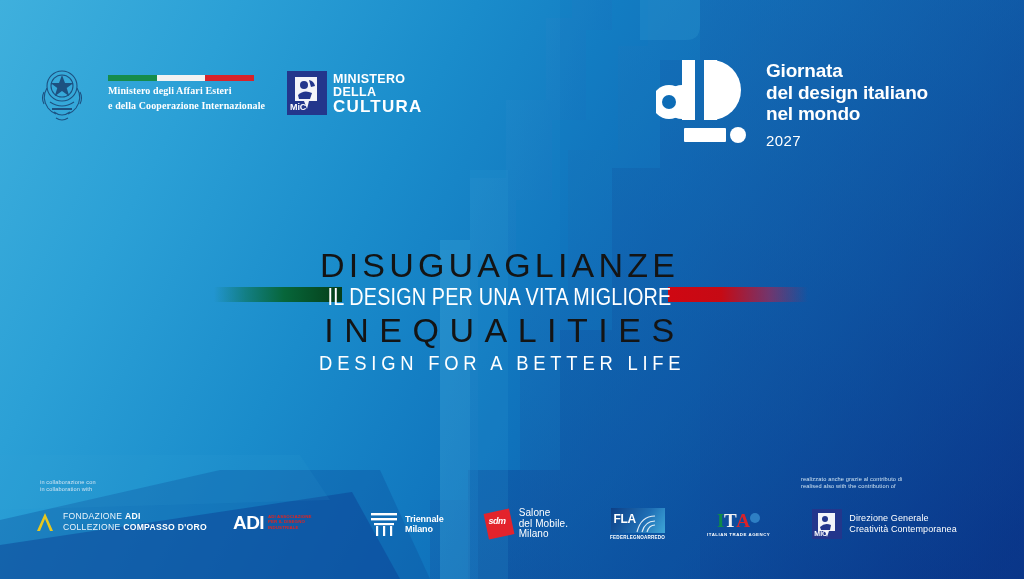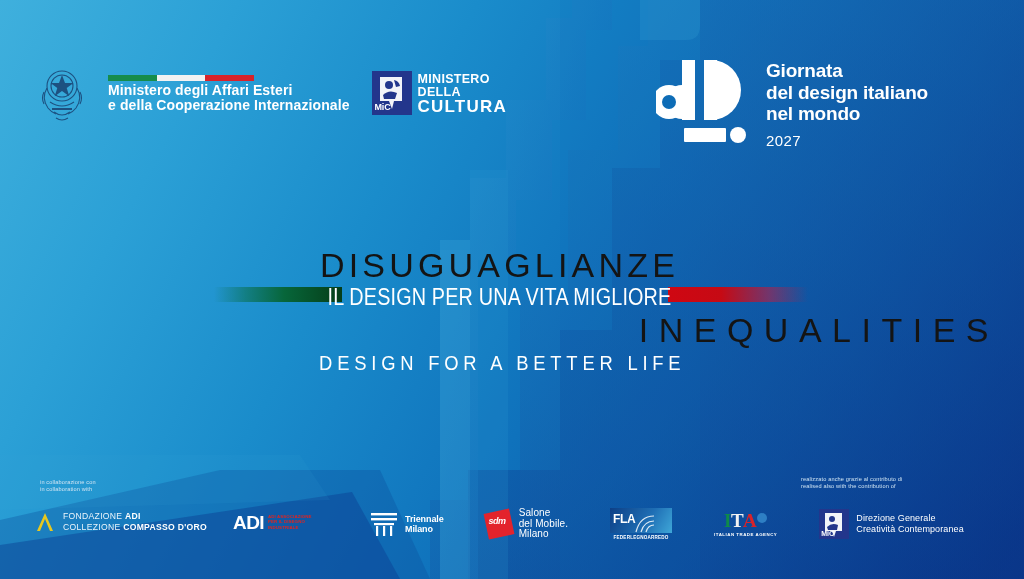--- a/index.html
+++ b/index.html
@@ -19,21 +19,21 @@
 
   
   #gov-logos{position:absolute;left:38px;top:62px;display:flex;align-items:center;gap:22px;}
   #emblem{width:48px;height:62px;position:relative;opacity:.92;}
   #mae-block{display:flex;flex-direction:column;gap:4px;}
   #tricolor{display:flex;width:146px;height:6px;}
   #tricolor i{flex:1;display:block;}
   #tricolor i.g{background:#168c4b;}
   #tricolor i.w{background:#f2f2f2;}
   #tricolor i.r{background:#d8232a;}
-  .mae-line{color:#fff;font-size:14px;line-height:11px;letter-spacing:.1px;white-space:nowrap;font-weight:600;}
+  .mae-line{color:#fff;font-size:10px;line-height:11px;letter-spacing:.1px;white-space:nowrap;font-weight:600;font-family:Liberation Serif, serif;}
   #mic-logo{display:flex;align-items:flex-end;gap:6px;}
   #mic-mark{width:40px;height:44px;background:#23368c;position:relative;}
   #mic-words{display:flex;flex-direction:column;line-height:1;font-weight:bold;}
   .mic-w1{color:#fff;font-size:12.5px;letter-spacing:.3px;}
   .mic-w2{color:#fff;font-size:12.5px;letter-spacing:.3px;}
   .mic-w3{color:#fff;font-size:17px;letter-spacing:1.2px;}
   #mic-tag{position:absolute;left:3px;bottom:3px;color:#fff;font-size:9px;font-weight:700;letter-spacing:-.2px;}
 
   
   #ddlogo{position:absolute;left:656px;top:52px;display:flex;align-items:flex-start;gap:18px;}
@@ -47,21 +47,21 @@
   .band{position:absolute;height:15px;}
   #green-band{left:214px;top:41px;width:128px;
     background:linear-gradient(90deg,rgba(10,120,90,0) 0%,rgba(8,110,70,.55) 25%,#07663a 55%,#053d18 100%);}
   #red-band{left:668px;top:41px;width:140px;
     background:linear-gradient(90deg,#cf0712 0%,#c60a14 38%,rgba(180,30,70,.6) 72%,rgba(20,80,160,0) 100%);}
   .t-row{position:relative;text-align:center;white-space:nowrap;}
   #t-it{color:#141414;font-size:34px;letter-spacing:4.2px;line-height:38px;font-weight:400;}
   #t-it-sub{color:#ffffff;font-size:23px;letter-spacing:.2px;line-height:26px;font-weight:400;
     transform:scaleX(.86);transform-origin:center;}
   #t-en{color:#141414;font-size:34px;letter-spacing:10.5px;line-height:40px;font-weight:400;
-    padding-left:10px;text-align:right;}
+    padding-left:10px;}
   #t-en-sub{color:#ffffff;font-size:20px;letter-spacing:5.2px;line-height:26px;font-weight:400;
     padding-left:6px;transform:scaleX(.92);transform-origin:center;}
 
   
   .foot-note{position:absolute;color:#cfe4f3;font-size:5.6px;line-height:7.4px;letter-spacing:.15px;}
   #note-left{left:40px;top:479px;}
   #note-right{left:801px;top:476px;}
 
   #row-left{position:absolute;left:34px;top:511px;display:flex;align-items:center;gap:26px;}
   #row-right{position:absolute;left:370px;top:508px;display:flex;align-items:center;gap:42px;}
@@ -87,21 +87,21 @@
 
   
   #sal{display:flex;align-items:center;gap:7px;}
   #sal-mark{width:26px;height:26px;background:#e3232c;transform:rotate(-12deg);position:relative;overflow:hidden;}
   #sal-mark span{position:absolute;left:3px;top:5px;color:#fff;font-size:9px;font-weight:700;font-style:italic;transform:rotate(12deg);letter-spacing:-.5px;}
   #sal-txt{display:flex;flex-direction:column;line-height:10.5px;font-family:Liberation Sans, sans-serif;}
   .sal-l{color:#ffffff;font-size:10px;letter-spacing:.1px;}
 
   
   #fla{display:flex;flex-direction:column;align-items:center;gap:2px;}
-  #fla-box{width:62px;height:25px;position:relative;overflow:hidden;
+  #fla-box{width:54px;height:25px;position:relative;overflow:hidden;
     background:linear-gradient(120deg,#0d3f86 0%,#1f6fb5 60%,#3fa7d8 100%);}
   #fla-box b{position:absolute;left:3px;top:4px;color:#fff;font-size:12px;font-weight:700;letter-spacing:-.4px;}
   #fla-cap{color:#ffffff;font-size:4.6px;font-weight:700;letter-spacing:.2px;}
 
   
   #ita{display:flex;flex-direction:column;align-items:center;gap:2px;}
   #ita-word{display:flex;align-items:flex-start;font-family:"Liberation Serif",serif;font-size:19px;line-height:18px;font-weight:700;letter-spacing:-.5px;}
   #ita-word .i{color:#0f8a4a;}
   #ita-word .t{color:#f2f2f2;}
   #ita-word .a{color:#d8232a;}

